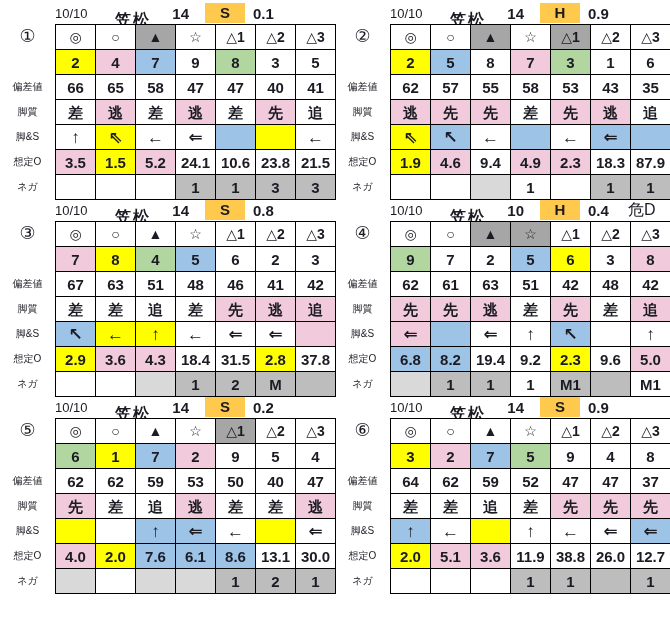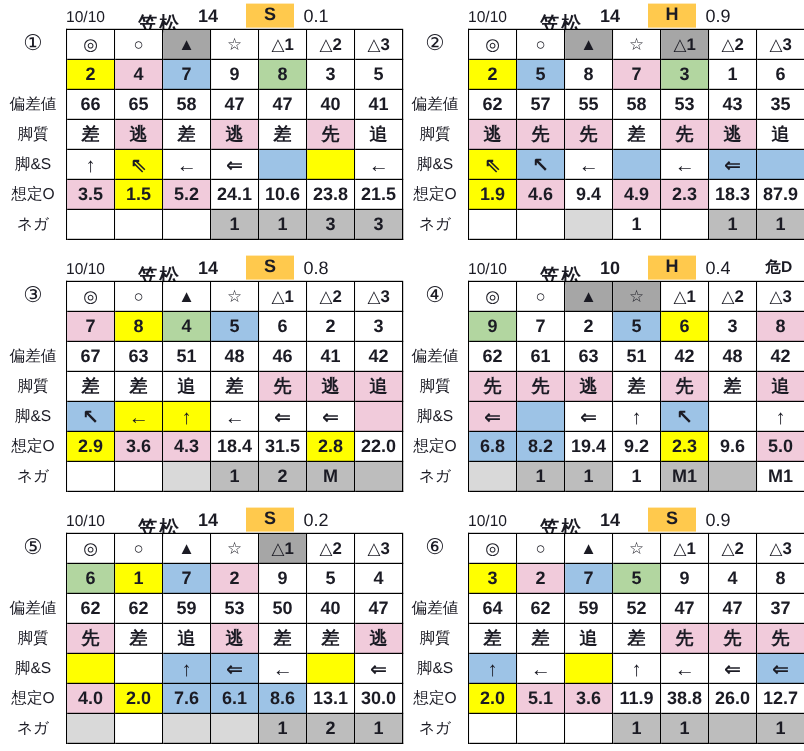--- a/index.html
+++ b/index.html
@@ -1,31 +1,31 @@
 <!DOCTYPE html>
 <html><head>
 <meta charset="utf-8">
 <style>
   html,body{margin:0;padding:0;}
   body{
     width:670px;height:626px;background:#ffffff;overflow:hidden;
     font-family:"Liberation Sans","DejaVu Sans",sans-serif;color:#1b1b24;
   }
-  .board{display:grid;grid-template-columns:335px 335px;row-gap:13px;padding-top:3px;}
+  .board{display:grid;grid-template-columns:335px 335px;padding-top:3px;}
   .block{width:335px;}
   .hdr{margin-left:55px;width:280px;height:20px;display:flex;align-items:center;margin-bottom:1px;}
   .h-date{width:46px;font-size:13px;text-align:left;}
   .h-track{width:64px;font-size:16px;font-weight:bold;text-align:center;letter-spacing:2px;margin-top:14px;}
-  .h-size{width:40px;font-size:15px;font-weight:bold;padding-right:16px;box-sizing:border-box;}
+  .h-size{width:40px;font-size:15px;font-weight:bold;text-align:right;padding-right:16px;box-sizing:border-box;}
   .h-badge{width:40px;height:20px;line-height:20px;font-size:15px;font-weight:bold;text-align:center;background:#FFC94D;}
-  .h-val{width:48px;font-size:15px;font-weight:normal;padding-left:8px;box-sizing:border-box;}
-  .h-extra{width:42px;font-size:13px;font-weight:bold;text-align:center;}
+  .h-val{width:48px;font-size:15px;font-weight:bold;padding-left:8px;box-sizing:border-box;}
+  .h-extra{width:42px;font-size:16px;font-weight:normal;text-align:left;}
   .body{display:flex;}
   .labels{width:55px;flex:none;}
-  .lab{height:25px;line-height:25px;text-align:center;font-size:13px;color:#1b1b24;}
+  .lab{height:25px;line-height:25px;text-align:center;font-size:10px;color:#1b1b24;}
   .circ{font-size:18px;}
   .grid{
     display:grid;grid-template-columns:repeat(7,40px);grid-auto-rows:25px;
     border-top:1px solid #000;border-left:1px solid #000;width:281px;box-sizing:content-box;
   }
   .cell{
     border-right:1px solid #000;border-bottom:1px solid #000;box-sizing:border-box;
     display:flex;align-items:center;justify-content:center;
     font-size:15px;font-weight:bold;line-height:1;
   }
@@ -320,21 +320,21 @@
           <div class="cell c-arrow bg-w">
             <span>⇐</span>
           </div>
           <div class="cell c-arrow bg-p"></div>
           <div class="cell c-num bg-y">2.9</div>
           <div class="cell c-num bg-p">3.6</div>
           <div class="cell c-num bg-p">4.3</div>
           <div class="cell c-num bg-w">18.4</div>
           <div class="cell c-num bg-w">31.5</div>
           <div class="cell c-num bg-y">2.8</div>
-          <div class="cell c-num bg-w">22.0</div>
+          <div class="cell c-num bg-w">37.8</div>
           <div class="cell c-num bg-w"></div>
           <div class="cell c-num bg-w"></div>
           <div class="cell c-num bg-nl"></div>
           <div class="cell c-num bg-ng">1</div>
           <div class="cell c-num bg-ng">2</div>
           <div class="cell c-num bg-ng">M</div>
           <div class="cell c-num bg-ng"></div>
         </div>
     </div>
   </section>

